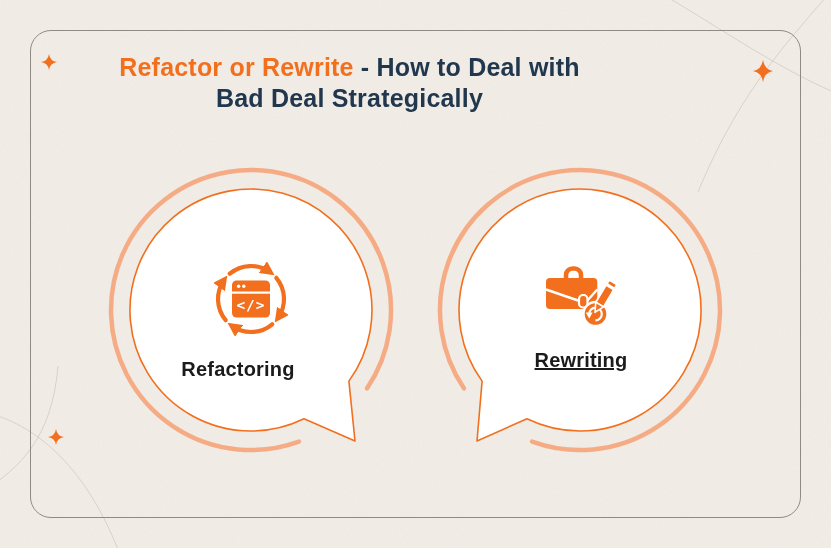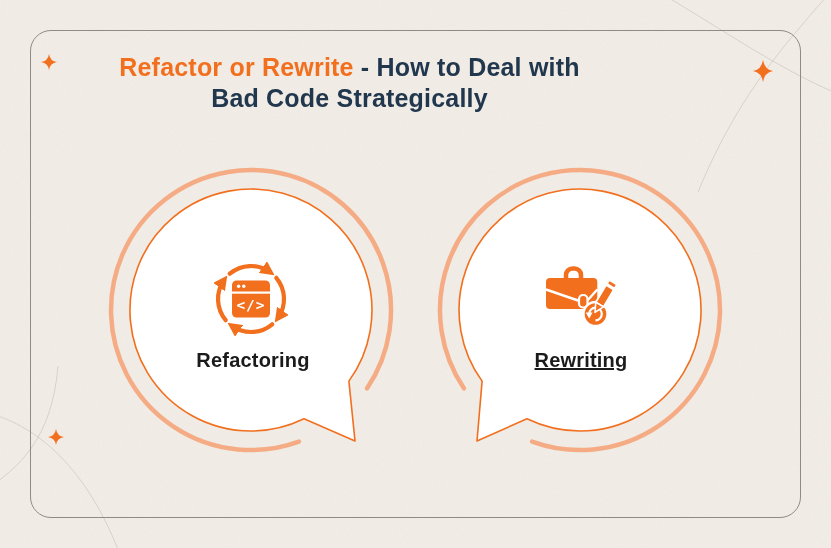--- a/index.html
+++ b/index.html
@@ -15,21 +15,21 @@
   html,body{width:831px;height:548px;overflow:hidden;background:var(--background);}
   body{font-family:"Liberation Sans","DejaVu Sans",sans-serif;position:relative;}
   .canvas{position:absolute;inset:0;width:699px;height:548px;background:var(--background);}
   .decor,.main-art,.noise{position:absolute;left:0;top:0;width:831px;height:548px;pointer-events:none;}
   .noise{opacity:.05;mix-blend-mode:multiply;}
   .frame{position:absolute;left:30px;top:30px;width:771px;height:488px;border:1.7px solid var(--frame-border);border-radius:21px;}
   .title-block{position:absolute;left:0;right:0;top:52px;text-align:center;font-weight:bold;font-size:25px;line-height:31px;letter-spacing:.2px;}
   .title-accent{color:var(--accent);}
   .title-dark{color:var(--title-dark);}
   .bubble-label{position:absolute;top:349px;transform:translateX(-50%);font-size:20px;font-weight:600;color:var(--label-text);letter-spacing:.2px;white-space:nowrap;}
-  .label-left{left:253px;}
+  .label-left{left:238px;margin-top:9px;}
   .label-right{left:581px;text-decoration:underline;}
   .icon-box{position:absolute;top:251px;width:96px;height:96px;}
   .icon-left{left:203px;}
   .icon-right{left:532px;}
   
   .oline{fill:none;stroke:var(--accent-light);stroke-width:4.5;stroke-linecap:round;}
   .bubble{fill:var(--bubble-fill);stroke:var(--accent);stroke-width:1.6;stroke-linejoin:round;}
   .ico-fill{fill:var(--accent);}
   .ico-stroke{fill:none;stroke:var(--accent);}
   .w-fill{fill:#FFFFFF;}
@@ -60,21 +60,21 @@
   <div class="frame"></div>
 
   <svg class="decor" viewBox="0 0 831 548">
     <path class="sparkle" d="M49,54 Q50,61 57,62 Q50,63 49,70 Q48,63 41,62 Q48,61 49,54 Z"></path>
     <path class="sparkle" d="M763,60 Q764.5,69.5 773,71 Q764.5,72.5 763,82 Q761.5,72.5 753,71 Q761.5,69.5 763,60 Z"></path>
     <path class="sparkle" d="M56,429 Q57,436 64,437 Q57,438 56,445 Q55,438 48,437 Q55,436 56,429 Z"></path>
   </svg>
 
   <div class="title-block">
     <div><span class="title-accent">Refactor or Rewrite</span><span class="title-dark"> - How to Deal with</span></div>
-    <div class="title-dark">Bad Code Strategically</div>
+    <div class="title-dark">Bad Deal Strategically</div>
   </div>
 
   <svg class="main-art" viewBox="0 0 831 548">
 
     <path class="oline" d="M298.9,441.6 A140,140 0 1 1 367.1,388.3"></path>
 
     <path class="oline" d="M532.1,441.6 A140,140 0 1 0 463.9,388.3"></path>
 
     <path class="bubble" d="M348.9,381.1 A121,121 0 1 0 304.0,418.8 L355,441 Z"></path>
 

